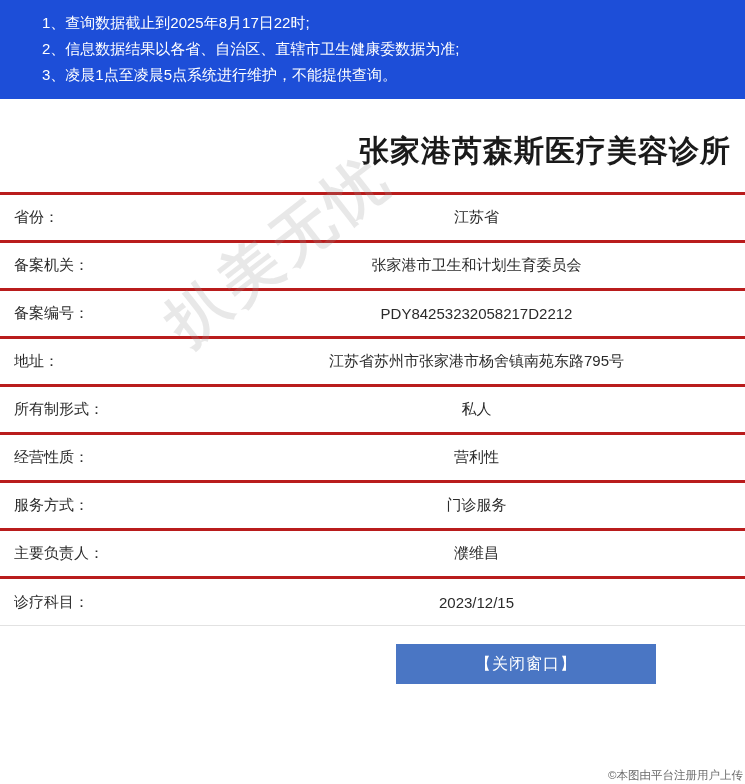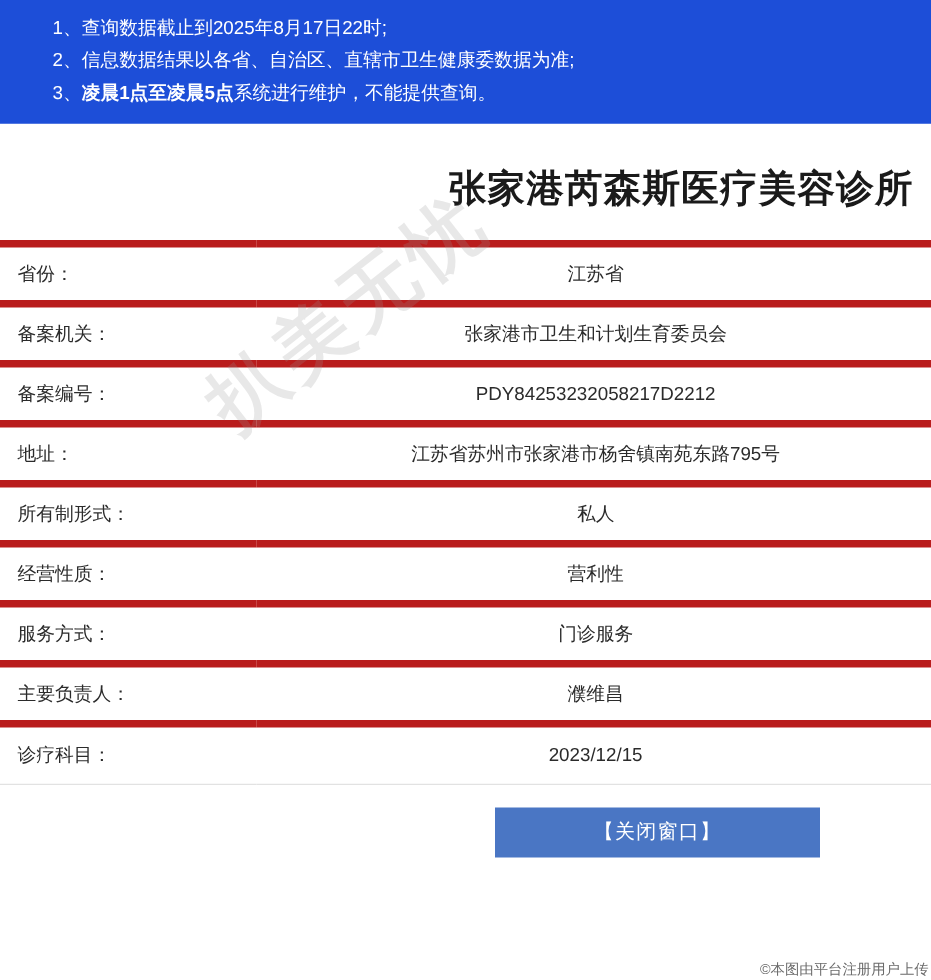--- a/index.html
+++ b/index.html
@@ -24,21 +24,21 @@
     background: #1d4ed8;
     color: #ffffff;
     padding: 10px 0 12px 0;
     font-size: 15px;
     line-height: 1.72;
   }
   .notice-line {
     padding-left: 42px;
     white-space: nowrap;
   }
-  .bold { font-weight: bold; }
+  .bold { font-weight: normal; }
 
   
   .title-wrap {
     text-align: right;
     padding: 32px 14px 20px 0;
   }
   .title {
     font-size: 30px;
     font-weight: bold;
     color: #1a1a1a;
@@ -46,21 +46,21 @@
   }
 
   
   table.info {
     width: 745px;
     border-collapse: collapse;
     table-layout: fixed;
   }
   table.info tr { height: 48px; }
   table.info td {
-    border-top: 6px solid #b91c1c;
+    border-top: 3px solid #b91c1c;
     border-bottom: 1px solid #e2e2e2;
     font-size: 15px;
     color: #2b2b2b;
     vertical-align: middle;
   }
   td.label {
     width: 205px;
     padding-left: 14px;
     color: #222;
   }

